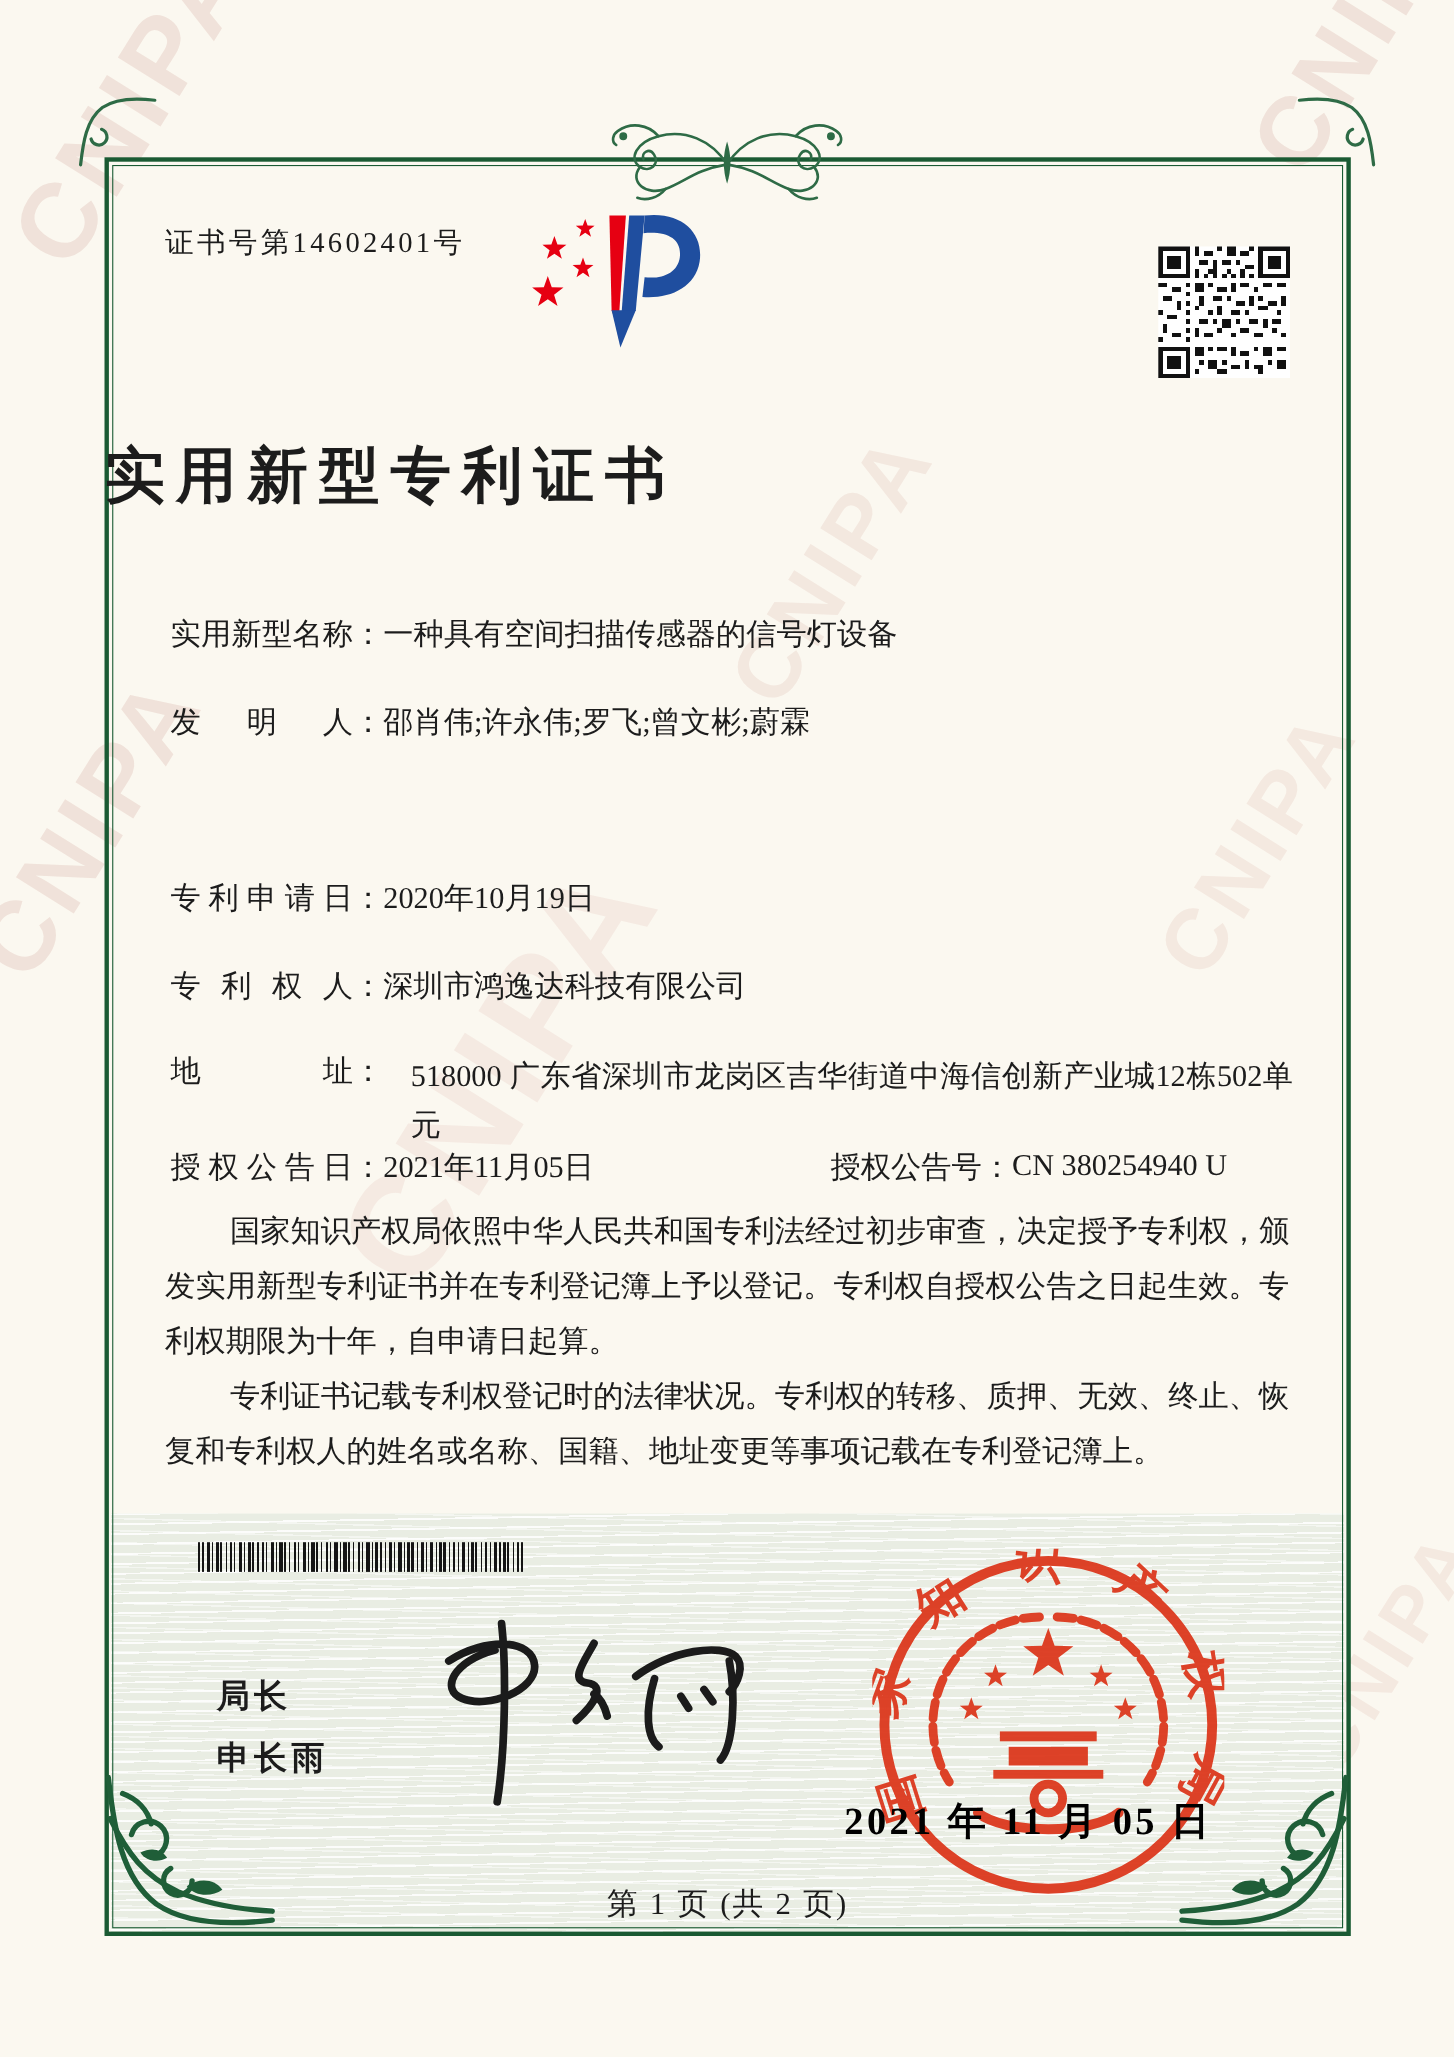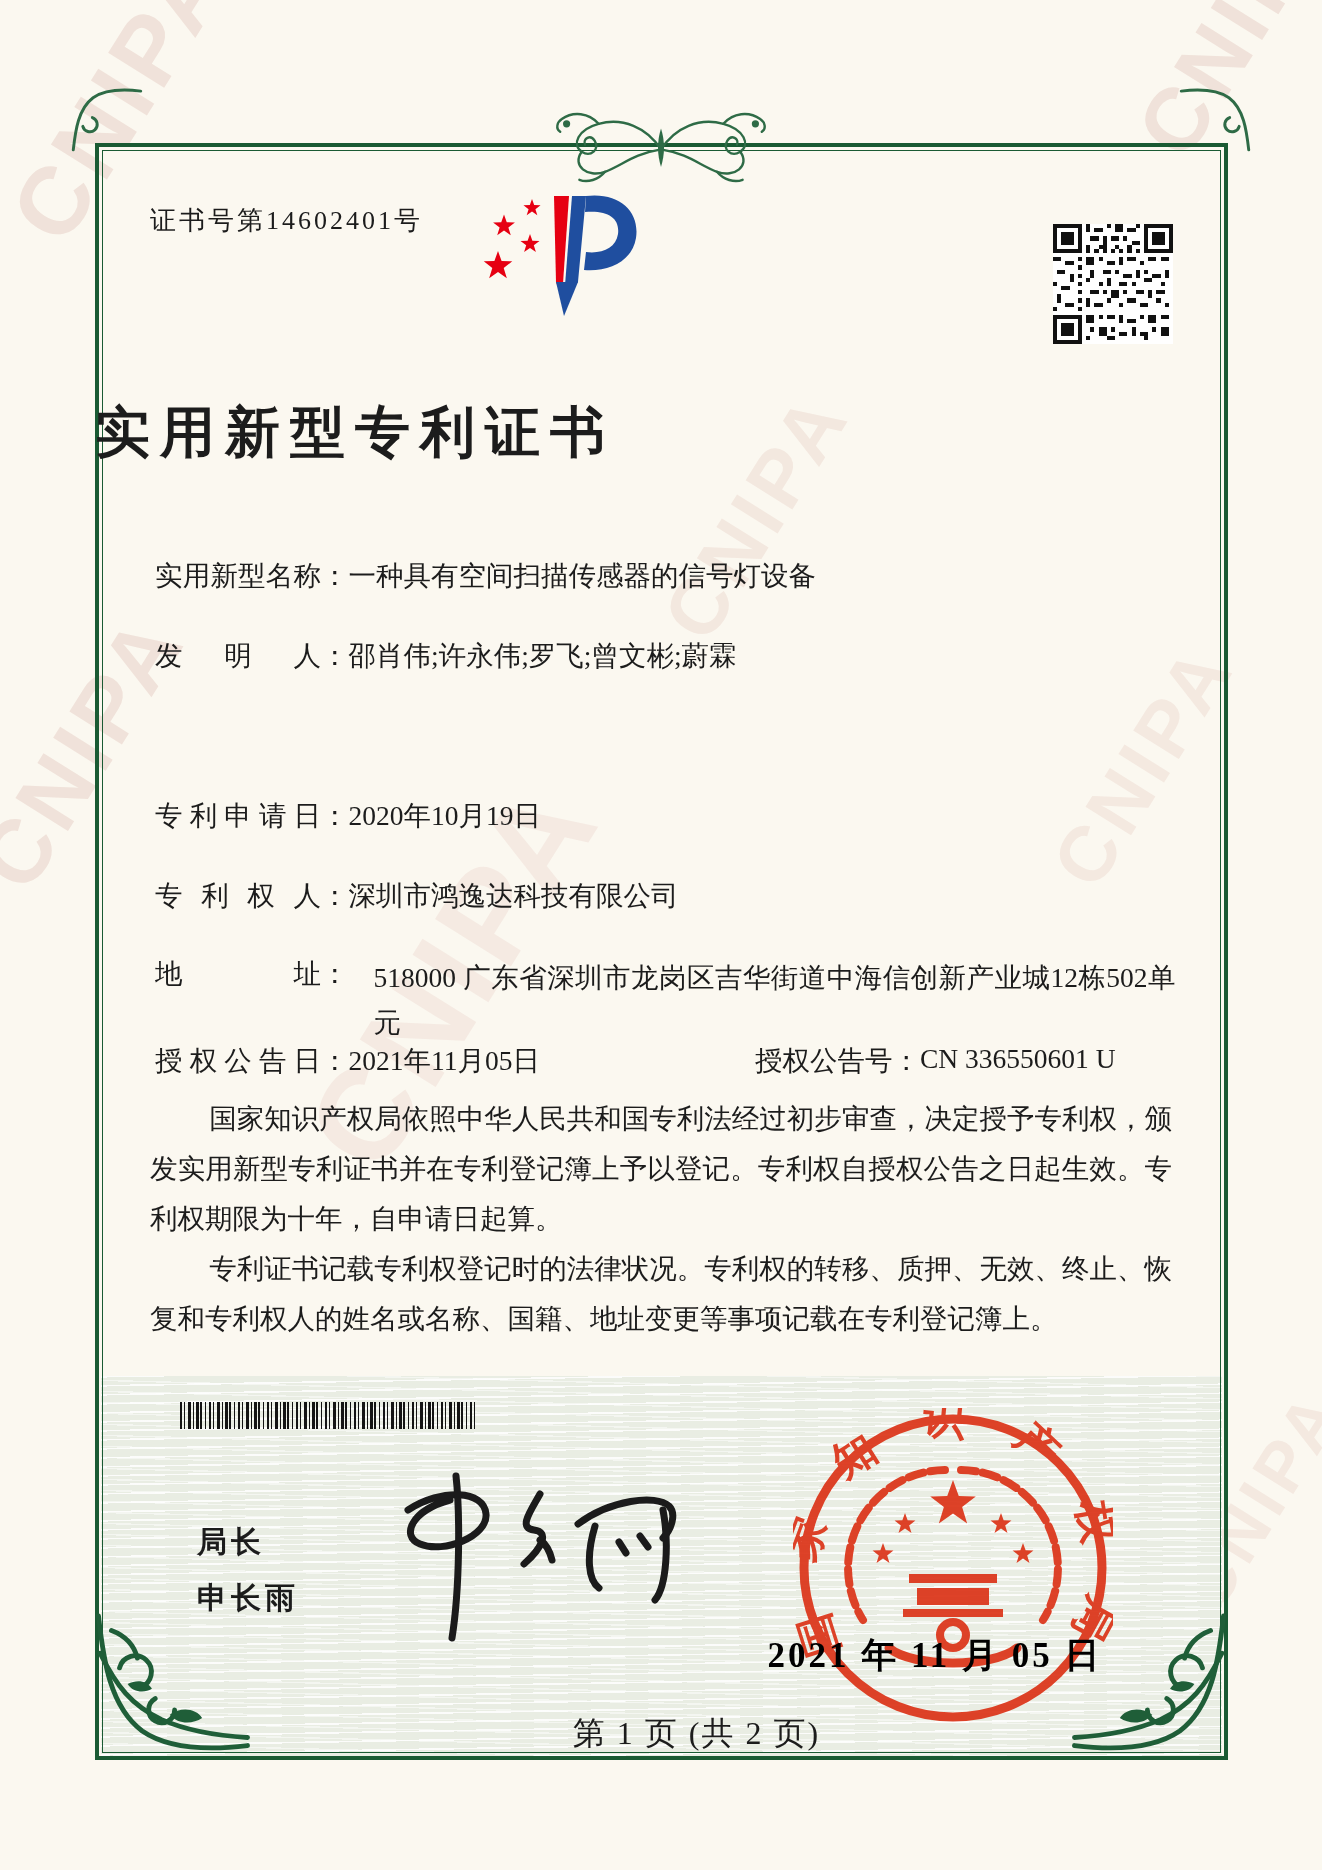--- a/index.html
+++ b/index.html
@@ -26,21 +26,21 @@
   .barcode{position:absolute;left:180px;top:1402px;width:296px;height:27px;
       background-image:repeating-linear-gradient(90deg,
         #141414 0 2px,transparent 2px 4px,#141414 4px 5px,transparent 5px 8px,
         #141414 8px 11px,transparent 11px 13px,#141414 13px 14px,transparent 14px 16px,
         #141414 16px 19px,transparent 19px 20px,#141414 20px 22px,transparent 22px 25px,
         #141414 25px 26px,transparent 26px 29px);}
   .officer{position:absolute;left:197px;font-family:Liberation Serif, serif;
       font-weight:600;font-size:30px;letter-spacing:4px;}
   .sealdate{position:absolute;left:690px;top:1632px;width:490px;text-align:center;font-size:35px;
       color:#000000;letter-spacing:3px;font-weight:bold;z-index:6;}
-  .pagefooter{position:absolute;left:95px;top:1712px;width:1133px;text-align:center;font-size:32px;letter-spacing:2px;padding-left:35px;}
+  .pagefooter{position:absolute;left:95px;top:1712px;width:1133px;text-align:center;font-size:28px;letter-spacing:2px;}
   .contnote{position:absolute;left:0;top:1788px;width:1322px;text-align:center;font-size:28px;letter-spacing:9px;}
   .abs{position:absolute;}
   svg{display:block;}
 </style>
 </head>
 <body>
 
 <div class="page">
 
   <span class="wm" style="left:-40px;top:40px;font-size:96px;">CNIPA</span>
@@ -176,21 +176,21 @@
     <span class="flabel">专利权人</span><span class="colon">：</span><span class="fvalue">深圳市鸿逸达科技有限公司</span>
   </div>
   <div class="frow" style="top:956px">
     <span class="flabel">地址</span><span class="colon">：</span><span class="fvalue wrapval">518000 广东省深圳市龙岗区吉华街道中海信创新产业城12栋502单元</span>
   </div>
   <div class="frow" style="top:1043px;width:1020px;">
     <span>
       <span class="flabel">授权公告日</span><span class="colon">：</span><span class="fvalue">2021年11月05日</span>
     </span>
     <span class="grant-right">
-      <span>授权公告号</span><span class="colon">：</span><span class="fvalue">CN 336550601 U</span>
+      <span>授权公告号</span><span class="colon">：</span><span class="fvalue">CN 380254940 U</span>
     </span>
   </div>
 
   <div class="paras">
     <p>国家知识产权局依照中华人民共和国专利法经过初步审查，决定授予专利权，颁发实用新型专利证书并在专利登记簿上予以登记。专利权自授权公告之日起生效。专利权期限为十年，自申请日起算。</p>
     <p>专利证书记载专利权登记时的法律状况。专利权的转移、质押、无效、终止、恢复和专利权人的姓名或名称、国籍、地址变更等事项记载在专利登记簿上。</p>
   </div>
 
   <div class="barcode"></div>
 

